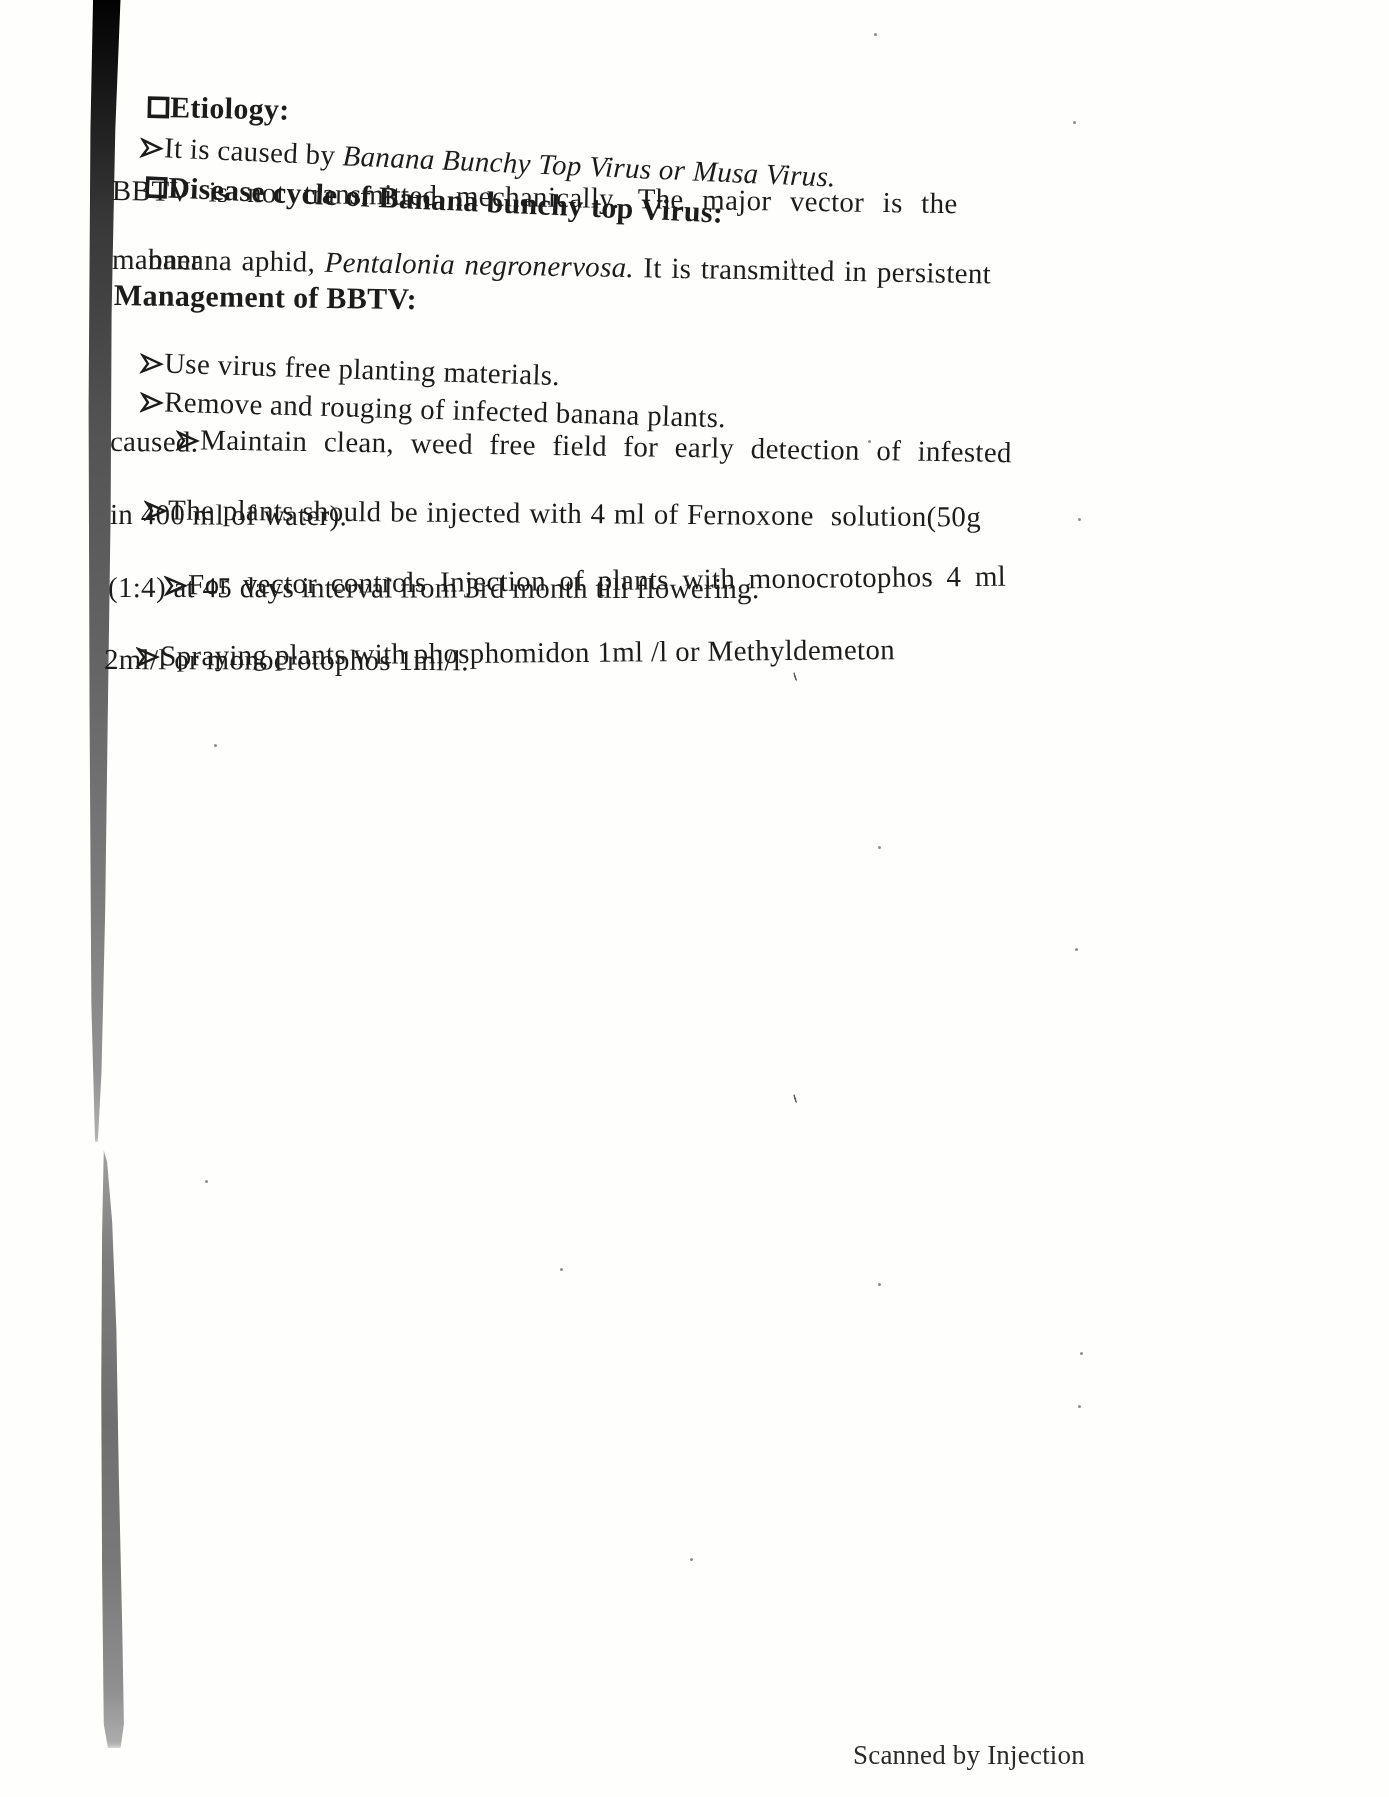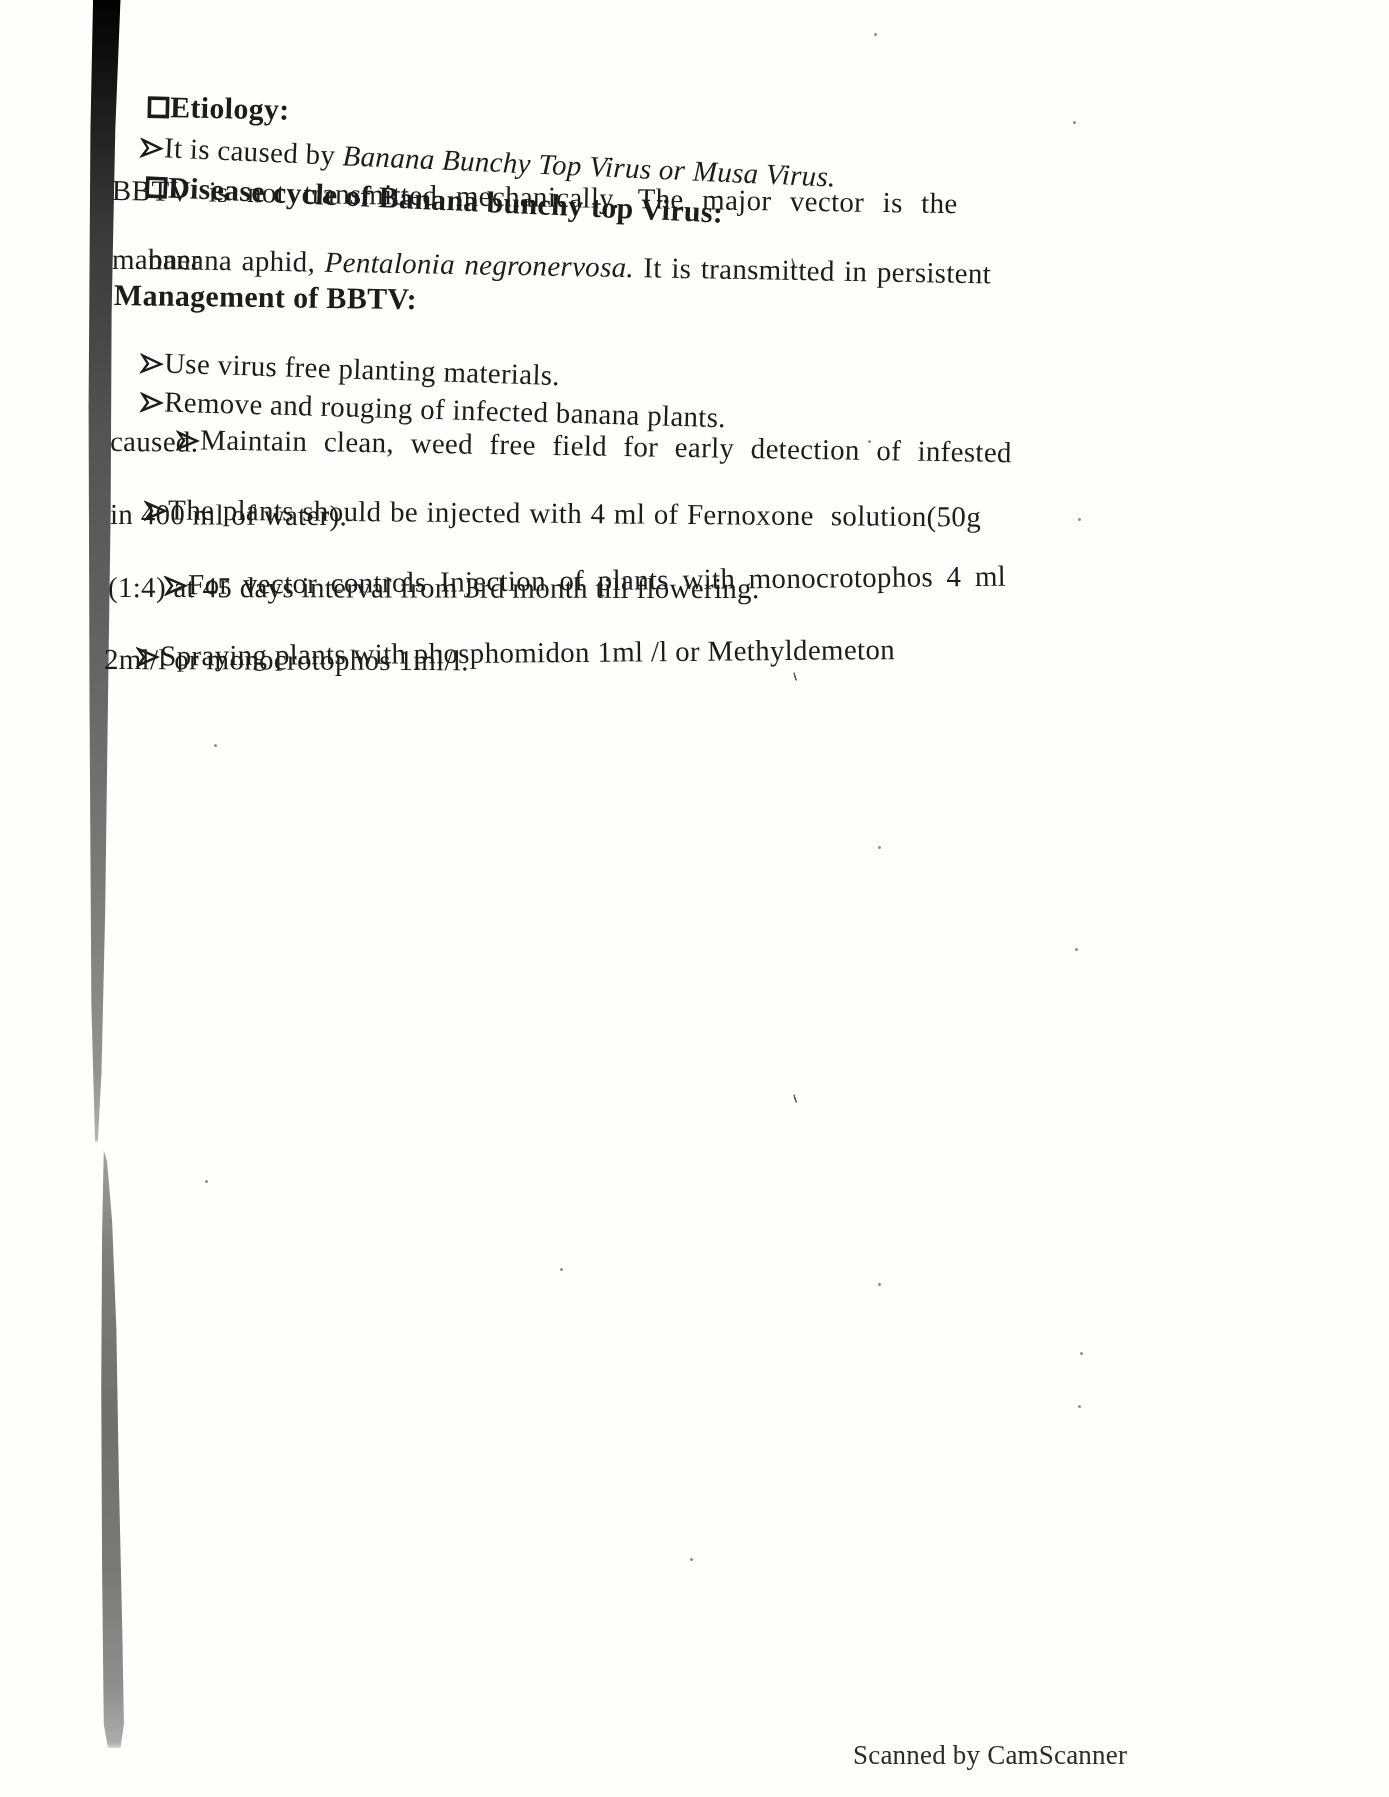--- a/index.html
+++ b/index.html
@@ -165,15 +165,15 @@
   <div class="speck" style="left:878px; top:846px;"></div>
   <div class="speck" style="left:1075px;top:948px;"></div>
   <div class="tickmark" style="left:794px; top:1094px;"></div>
   <div class="speck" style="left:205px; top:1180px;"></div>
   <div class="speck" style="left:560px; top:1268px;"></div>
   <div class="speck" style="left:878px; top:1283px;"></div>
   <div class="speck" style="left:1080px;top:1352px;"></div>
   <div class="speck" style="left:690px; top:1558px;"></div>
   <div class="speck" style="left:1078px;top:1405px;"></div>
 
-  <div class="footer-line">Scanned by CamScanner</div>
+  <div class="footer-line">Scanned by Injection</div>
 
 </div>
 
 </body></html>

